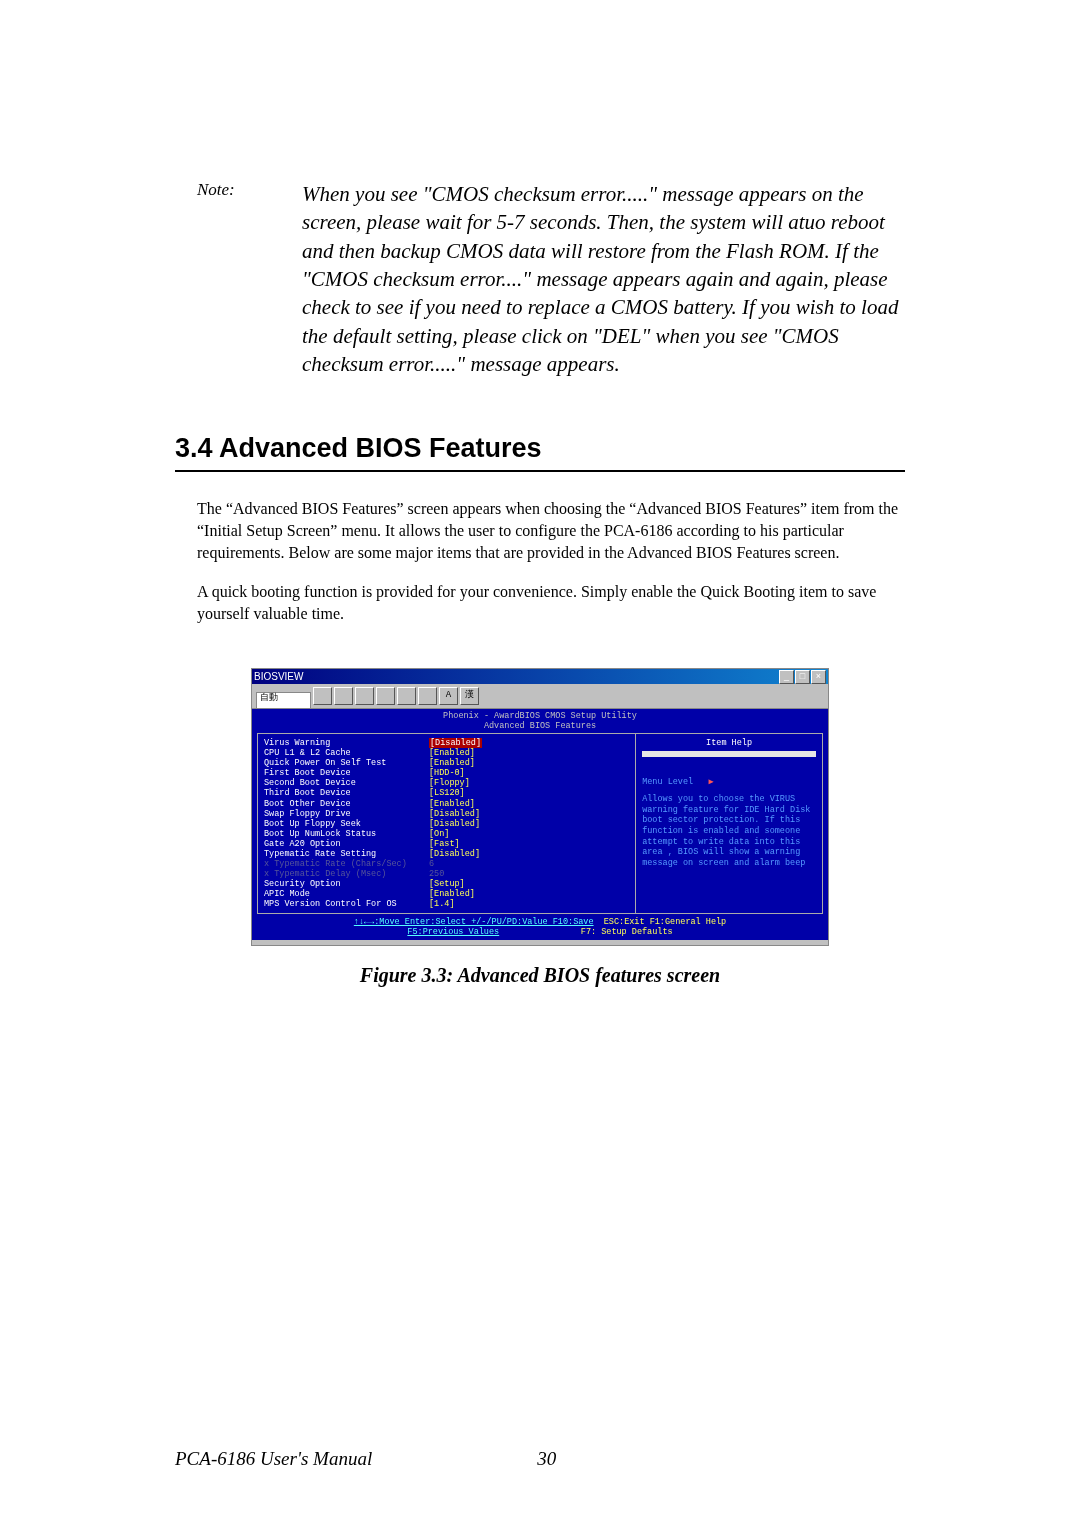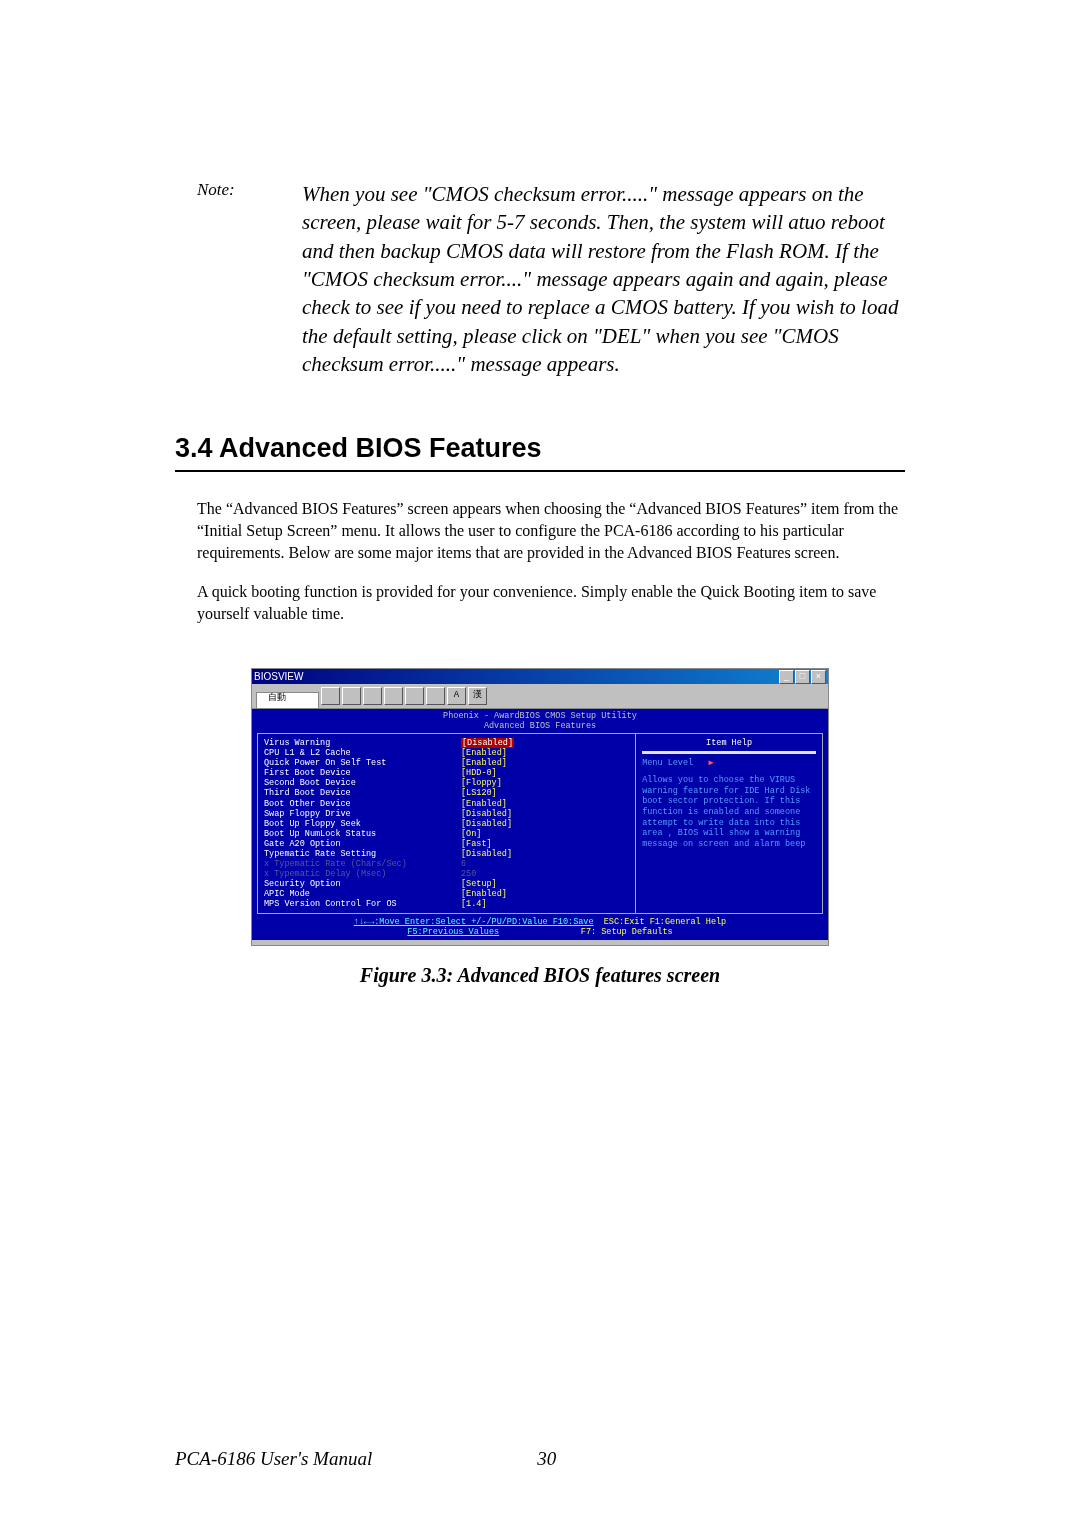--- a/index.html
+++ b/index.html
@@ -92,21 +92,21 @@
     gap: 2px;
     padding: 2px 4px;
     border-bottom: 1px solid #888;
   }
   .tb-sel {
     width: 50px;
     height: 15px;
     background: #fff;
     border: 1px solid #888;
     font-size: 9px;
-    padding-left: 11px;
+    padding-left: 3px;
     margin-top: 8px;
   }
   .tb-btn {
     width: 17px;
     height: 16px;
     background: #c0c0c0;
     border: 1px solid #fff;
     border-right-color: #555;
     border-bottom-color: #555;
     font-size: 9px;
@@ -132,42 +132,41 @@
     padding: 4px 6px;
   }
   .bios-right {
     flex: 1;
     border: 1px solid #aaa;
     border-left: none;
     padding: 4px 6px;
   }
   .bios-row {
     display: flex;
-    gap: 32px;
   }
   .bios-key {
     color: #ffffff;
     width: 165px;
   }
   .bios-val {
     color: #ffff55;
   }
   .bios-val.hl {
     background: #aa0000;
     color: #ffffff;
     padding: 0 1px;
   }
   .bios-dim .bios-key,
   .bios-dim .bios-val { color: #555599; }
   .bios-right-title {
     color: #ffffff;
     text-align: center;
-    border-bottom: 3px solid #e5e5e5;
+    border-bottom: 6px solid #e5e5e5;
     padding-bottom: 3px;
-    margin-bottom: 4px;
+    margin-bottom: 20px;
   }
   .bios-right-body {
     color: #5599ff;
     line-height: 1.25;
   }
   .menulevel-arrow { color: #ff5555; }
   .bios-footer {
     margin: 2px 5px 5px 5px;
     text-align: center;
     color: #ffff55;

